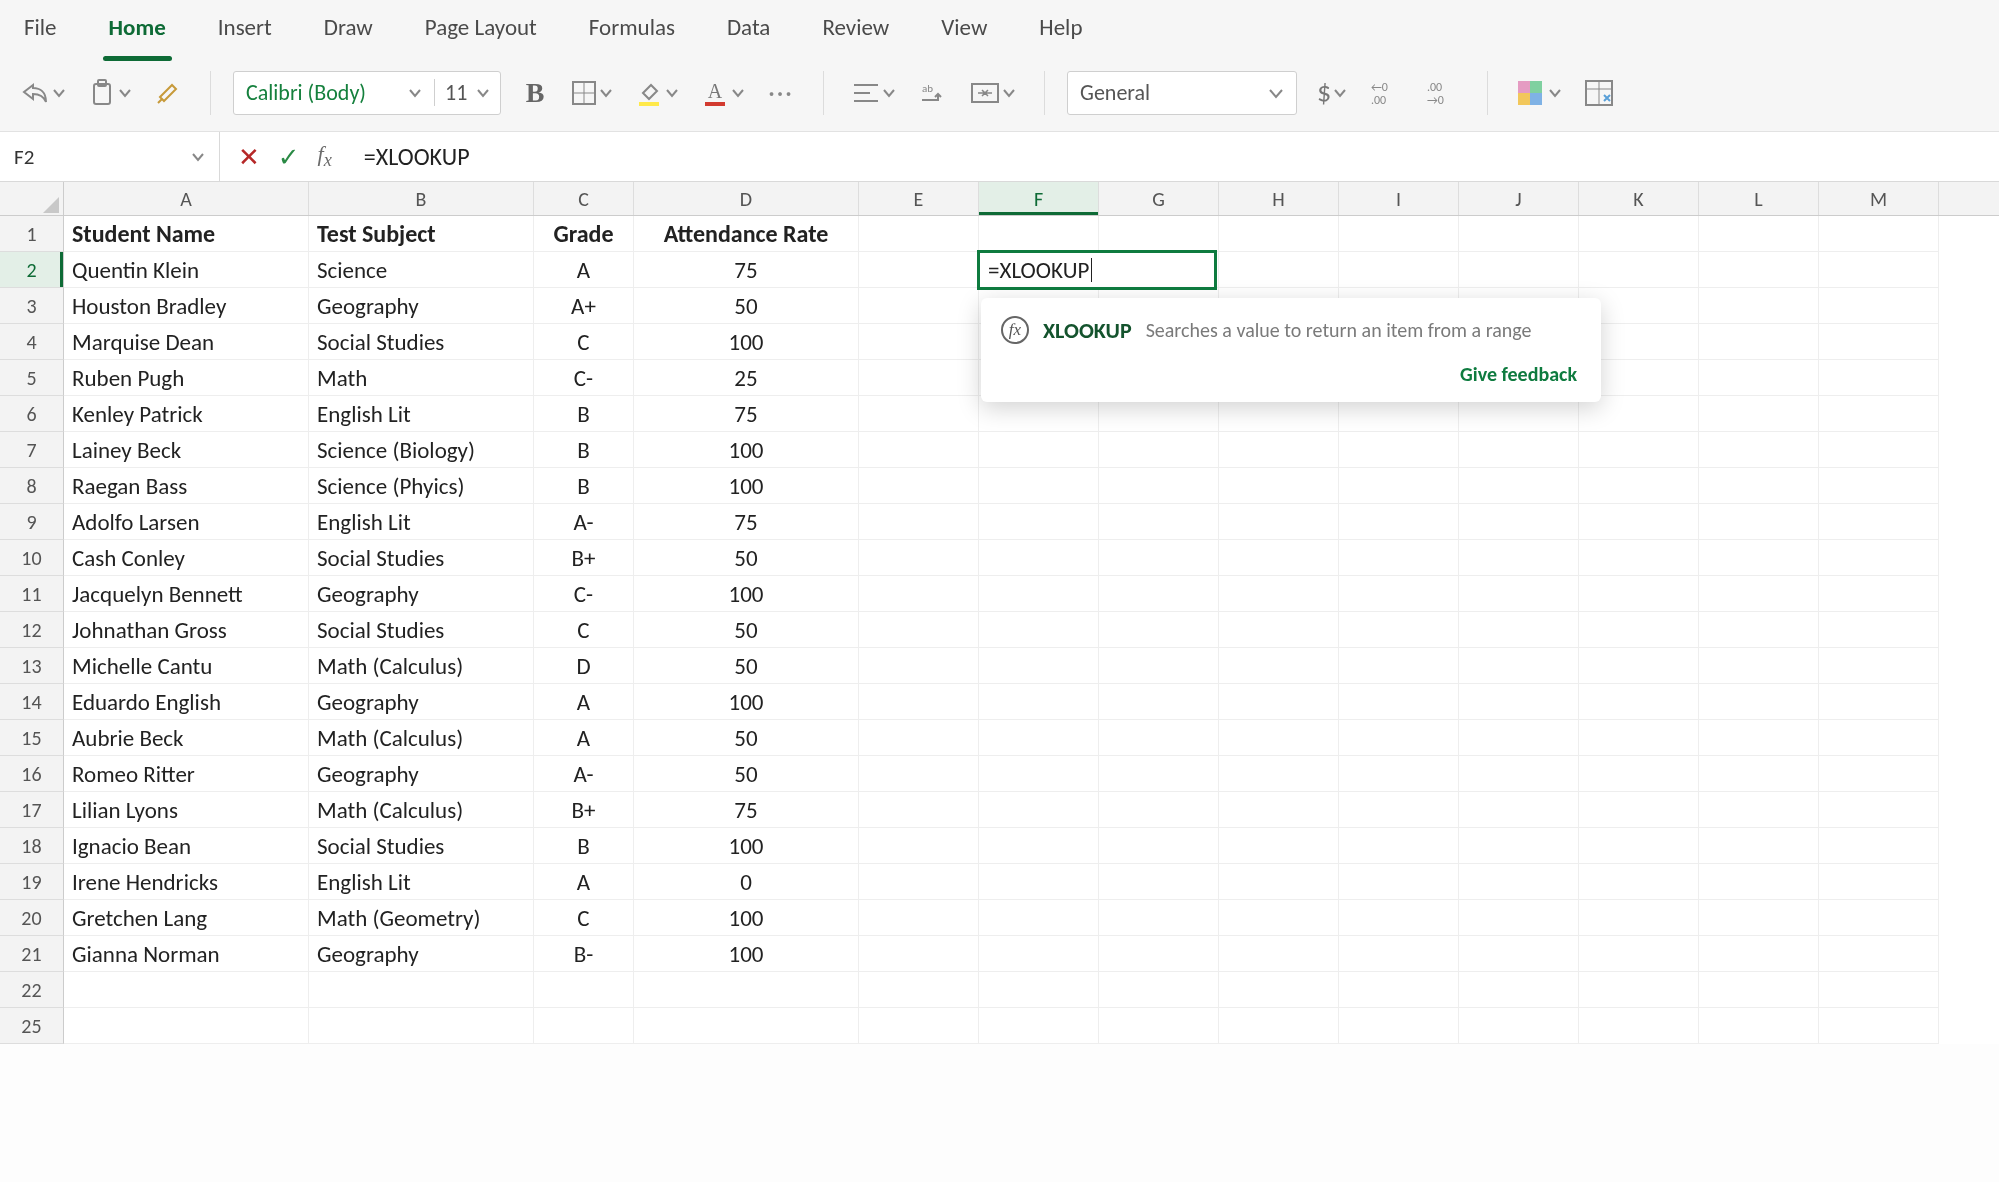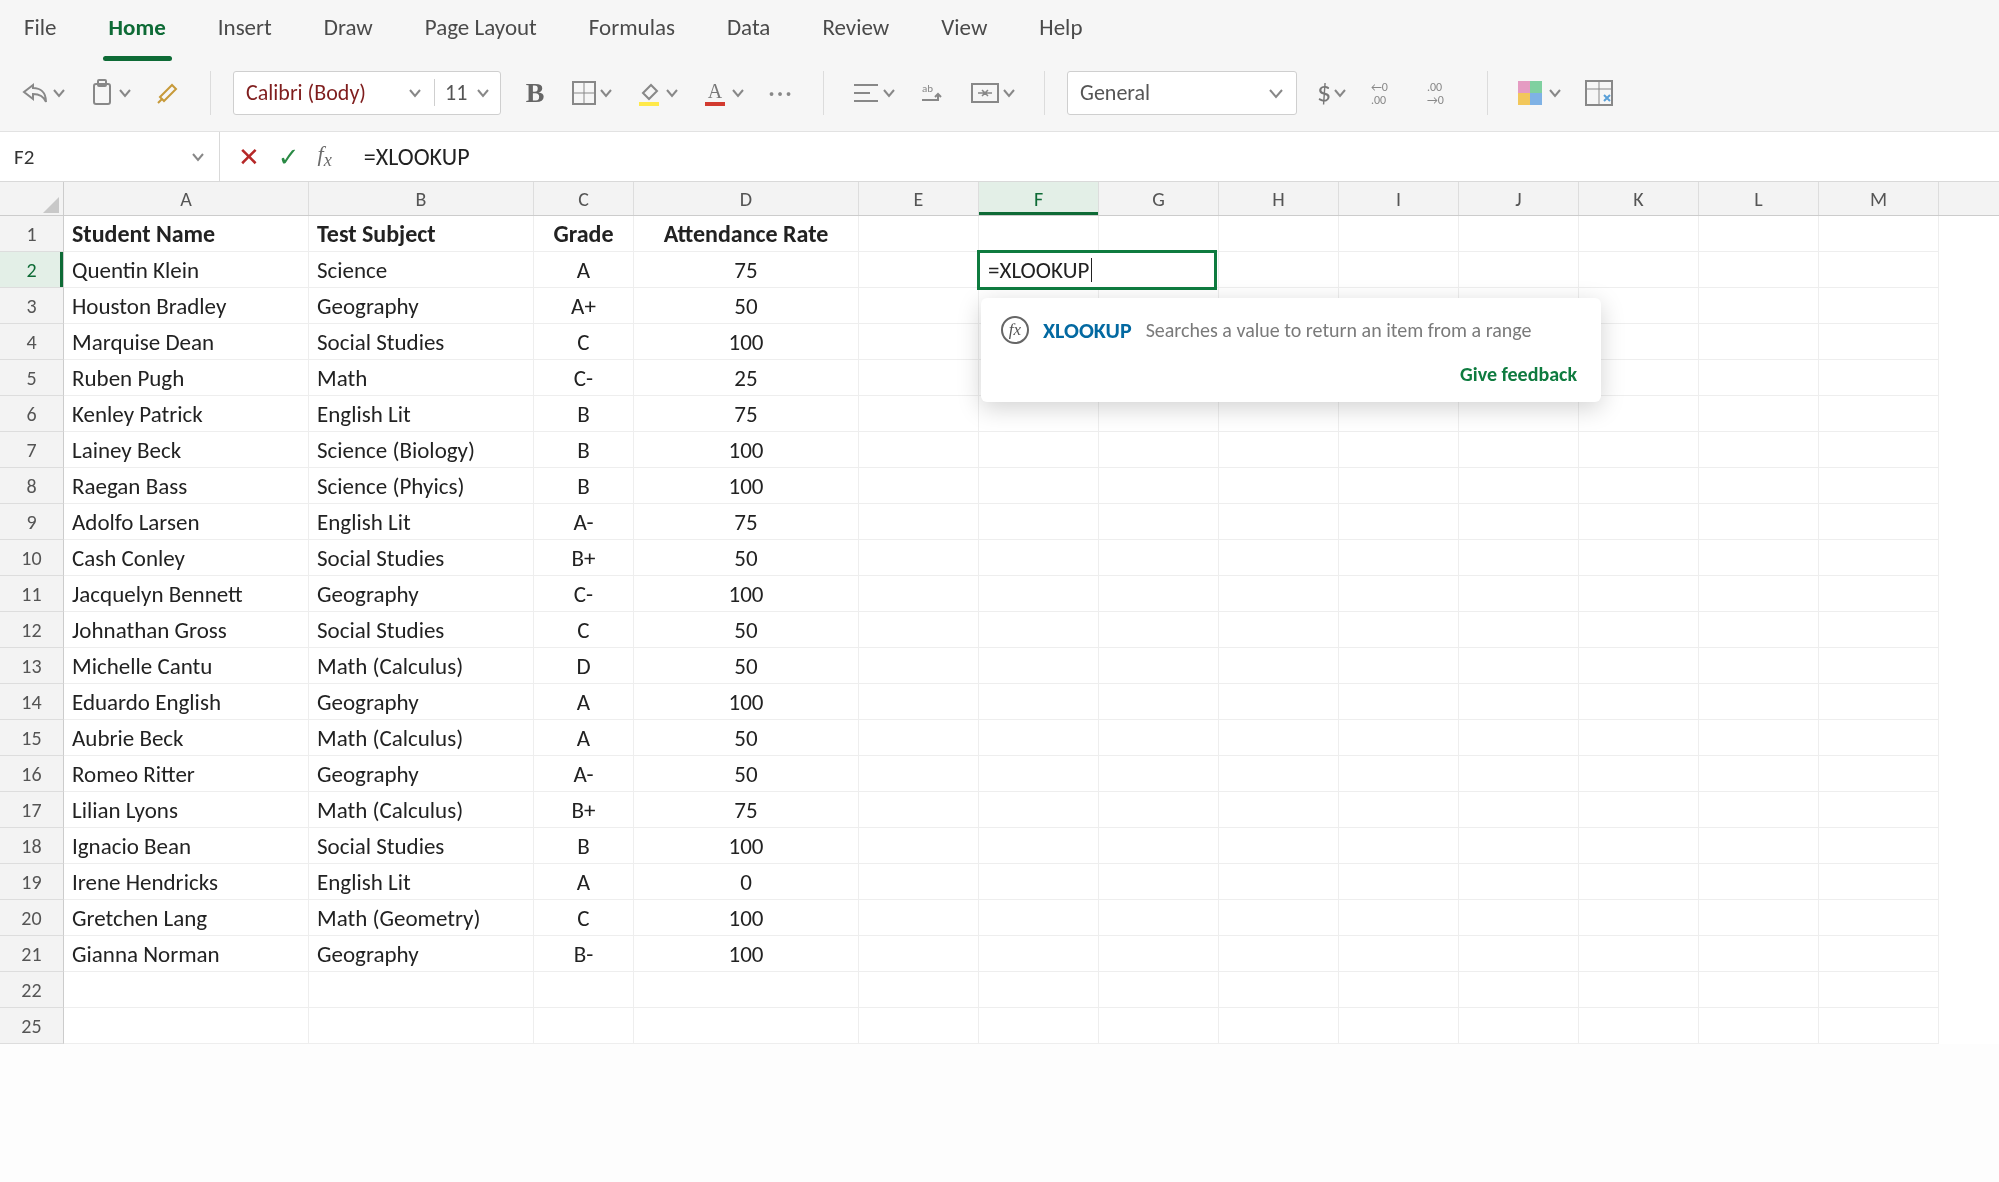--- a/index.html
+++ b/index.html
@@ -13,21 +13,21 @@
   .tab.active::after { content:""; position:absolute; left:0; right:0; bottom:-10px; height:5px; background:#0e6b36; border-radius:3px; }
 
   
   .toolbar { display:flex; align-items:center; height: 78px; padding: 0 14px; gap:14px; background:#f6f6f6; border-bottom:1px solid #e2e2e2; }
   .tb-group { display:flex; align-items:center; gap:10px; }
   .tb-sep { width:1px; height:44px; background:#dcdcdc; margin:0 8px;}
   .tb-btn { display:flex; align-items:center; justify-content:center; height:44px; min-width:40px; padding:0 6px; color:#777; border-radius:4px; }
   .tb-btn svg { display:block; }
   .chev { margin-left:2px; }
   .font-box { display:flex; align-items:center; height:44px; background:#fff; border:1px solid #cfcfcf; border-radius:3px; }
-  .font-name { width:200px; padding:0 12px; font-size:22px; color:#7f1d1d; display:flex; align-items:center; justify-content:space-between;}
+  .font-name { width:200px; padding:0 12px; font-size:22px; color:#15803d; display:flex; align-items:center; justify-content:space-between;}
   .font-size { width:66px; padding:0 10px; font-size:22px; color:#555; border-left:1px solid #cfcfcf; display:flex; align-items:center; justify-content:space-between; }
   .num-format { display:flex; align-items:center; height:44px; width:230px; background:#fff; border:1px solid #cfcfcf; border-radius:3px; padding:0 12px; font-size:22px; color:#555; justify-content:space-between;}
 
   
   .fxbar { display:flex; align-items:center; height:50px; border-bottom:1px solid #d9d9d9; background:#fff;}
   .name-box { width:220px; height:100%; display:flex; align-items:center; justify-content:space-between; padding:0 14px; font-size:21px; color:#333; border-right:1px solid #d9d9d9;}
   .fx-controls { display:flex; align-items:center; gap:18px; padding:0 18px; }
   .fx-controls .cancel { color:#b62828; font-size:26px; }
   .fx-controls .accept { color:#2a8a45; font-size:26px; }
   .fx-label { font-style:italic; color:#6b6b6b; font-size:22px; font-family: "Cambria Math", serif; }
@@ -64,21 +64,21 @@
 
   
   .edit-cell { position:absolute; border:3px solid #0e7b3f; background:#fff; display:flex; align-items:center; padding:0 8px; font-size:23px; color:#222;}
   .caret { display:inline-block; width:1px; height:24px; background:#222; margin-left:2px; animation: blink 1s step-end infinite;}
   @keyframes blink { 50% { opacity:0; } }
 
   
   .tooltip { position:absolute; background:#fff; border-radius:6px; box-shadow:0 6px 24px rgba(0,0,0,.18); padding:18px 24px 16px 20px; font-size:20px; }
   .tooltip .line1 { display:flex; align-items:center; gap:14px; }
   .tooltip .fx-ico { width:28px; height:28px; border:2px solid #666; border-radius:50%; display:flex; align-items:center; justify-content:center; font-style:italic; font-family:"Cambria Math",serif; color:#555; font-size:17px;}
-  .tooltip .fname { font-weight:700; color:#0369a1; font-size:22px;}
+  .tooltip .fname { font-weight:700; color:#14532d; font-size:22px;}
   .tooltip .desc { color:#7a7a7a; font-size:20px;}
   .tooltip .feedback { text-align:right; color:#0e7b3f; font-weight:600; margin-top:18px; font-size:20px;}
 </style>
 </head>
 <body>
 
 <div class="tabs" id="tabs">
     <div class="tab">File</div>
     <div class="tab active">Home</div>
     <div class="tab">Insert</div>

